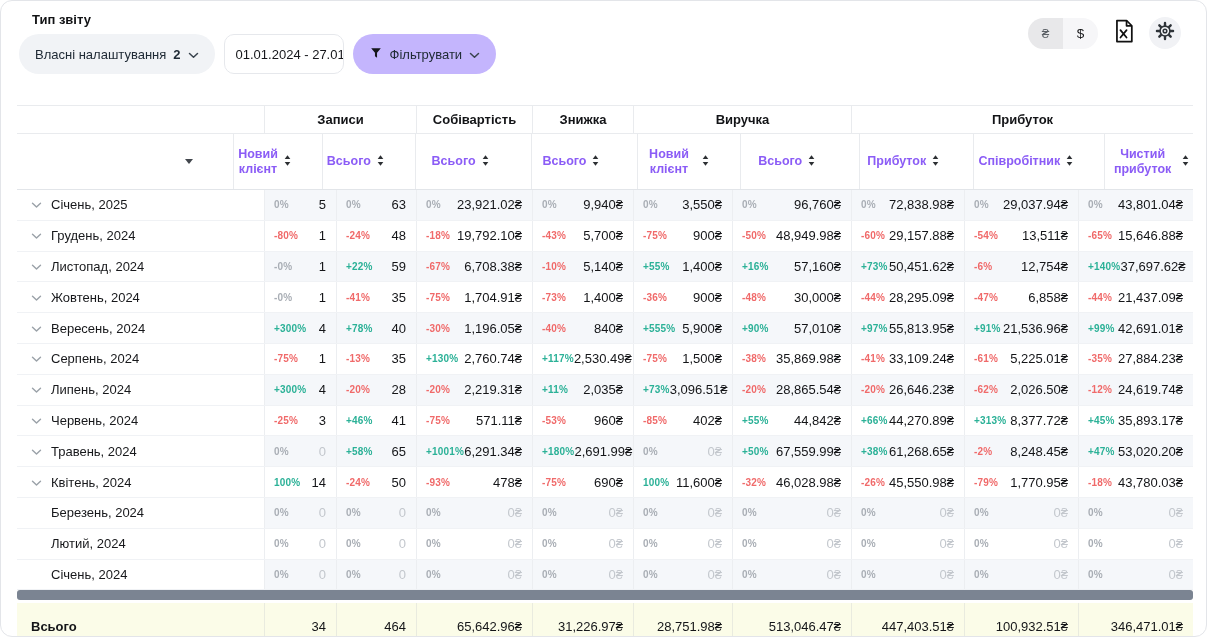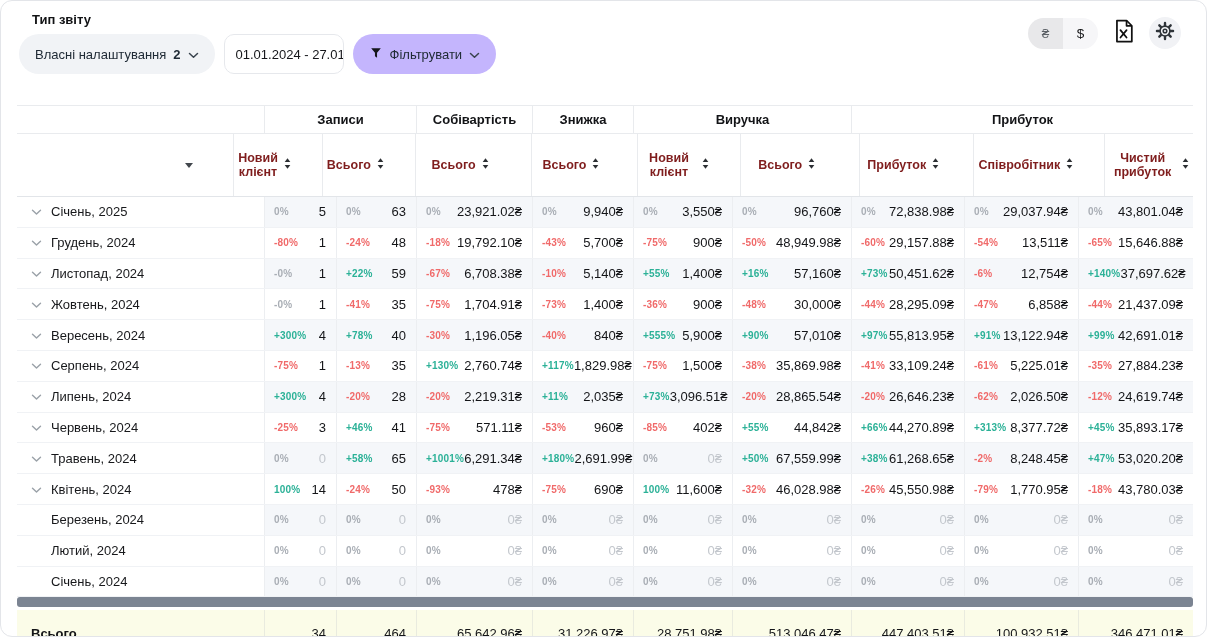--- a/index.html
+++ b/index.html
@@ -19,21 +19,21 @@
   .tseg.on  { background: #e8e8ea; color: #5b6066; }
   .tseg.off { background: #f6f6f8; color: #17181a; }
   .iconbtn { display: flex; align-items: center; justify-content: center; cursor: pointer; }
   .gearwrap { width: 32px; height: 32px; border-radius: 50%; background: #f1f2f5; }
 
   
   .tbl { position: absolute; left: 16px; top: 104px; width: 1176px; }
   .grouphead { display: flex; height: 28px; border-top: 1px solid #e9ebee; font-size: 13px; font-weight: 700; color: #131417; }
   .gspacer { width: 247px; }
   .g { display: flex; align-items: center; justify-content: center; border-left: 1px solid #e9ebee; }
-  .subhead { display: flex; height: 64px; border-top: 1px solid #e9ebee; border-bottom: 1px solid #e2e5e9; font-size: 12.5px; font-weight: 700; color: #7f1d1d; gap: 27px; }
+  .subhead { display: flex; height: 57px; border-top: 1px solid #e9ebee; border-bottom: 1px solid #e2e5e9; font-size: 12.5px; font-weight: 700; color: #8b5cf6; gap: 27px; }
   .hname { width: 247px; display: flex; align-items: center; justify-content: flex-end; padding-right: 13px; cursor: pointer; }
   .sort-caret { width: 0; height: 0; border-left: 4px solid transparent; border-right: 4px solid transparent; border-top: 5px solid #42474d; }
   .hc { display: flex; align-items: center; justify-content: center; gap: 6px; border-left: 1px solid #e9ebee; cursor: pointer; padding: 0 4px; }
   .hlabel { text-align: center; line-height: 1.15; }
   .trow { display: flex; height: 30.8px; border-bottom: 1px solid #f0f2f5; font-size: 13px; }
   .cell.name { width: 247px; display: flex; align-items: center; gap: 9px; padding-left: 14px; color: #17181b; cursor: pointer; }
   .chev-sp { width: 11px; flex: none; }
   .cell.num { display: flex; align-items: center; justify-content: space-between; padding: 0 10px 0 9px; border-left: 1px solid #eceef1; }
   .trow.alt .cell.num { background: #f5f7fa; }
   .pct { font-size: 10px; font-weight: 600; letter-spacing: .2px; }
@@ -405,21 +405,21 @@
           <div class="cell num" style="width: 119px;">
             <span class="pct up">+90%</span>
             <span class="val">57,010₴</span>
           </div>
           <div class="cell num" style="width: 113px;">
             <span class="pct up">+97%</span>
             <span class="val">55,813.95₴</span>
           </div>
           <div class="cell num" style="width: 114px;">
             <span class="pct up">+91%</span>
-            <span class="val">13,122.94₴</span>
+            <span class="val">21,536.96₴</span>
           </div>
           <div class="cell num" style="width: 115px;">
             <span class="pct up">+99%</span>
             <span class="val">42,691.01₴</span>
           </div>
         </div>
         <div class="trow">
           <div class="cell name">
             <span><svg width="11" height="7" viewBox="0 0 11 7">
                 <polyline points="1.5,1.2 5.5,5 9.5,1.2" fill="none" stroke="#9aa1a8" stroke-width="1.4" stroke-linecap="round" stroke-linejoin="round"></polyline>
@@ -433,21 +433,21 @@
           <div class="cell num" style="width: 80px;">
             <span class="pct down">-13%</span>
             <span class="val">35</span>
           </div>
           <div class="cell num" style="width: 116px;">
             <span class="pct up">+130%</span>
             <span class="val">2,760.74₴</span>
           </div>
           <div class="cell num" style="width: 101px;">
             <span class="pct up">+117%</span>
-            <span class="val">1,829.98₴</span>
+            <span class="val">2,530.49₴</span>
           </div>
           <div class="cell num" style="width: 99px;">
             <span class="pct down">-75%</span>
             <span class="val">1,500₴</span>
           </div>
           <div class="cell num" style="width: 119px;">
             <span class="pct down">-38%</span>
             <span class="val">35,869.98₴</span>
           </div>
           <div class="cell num" style="width: 113px;">

